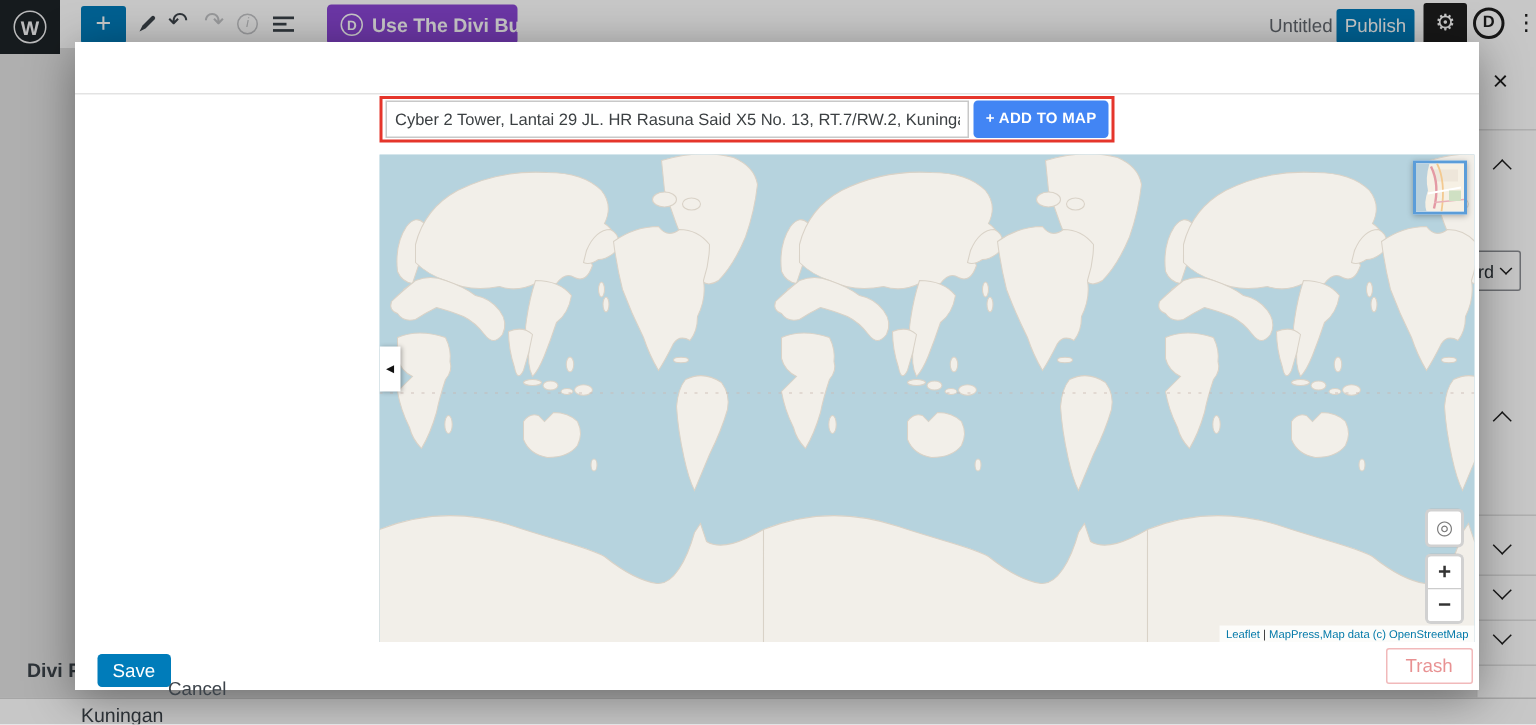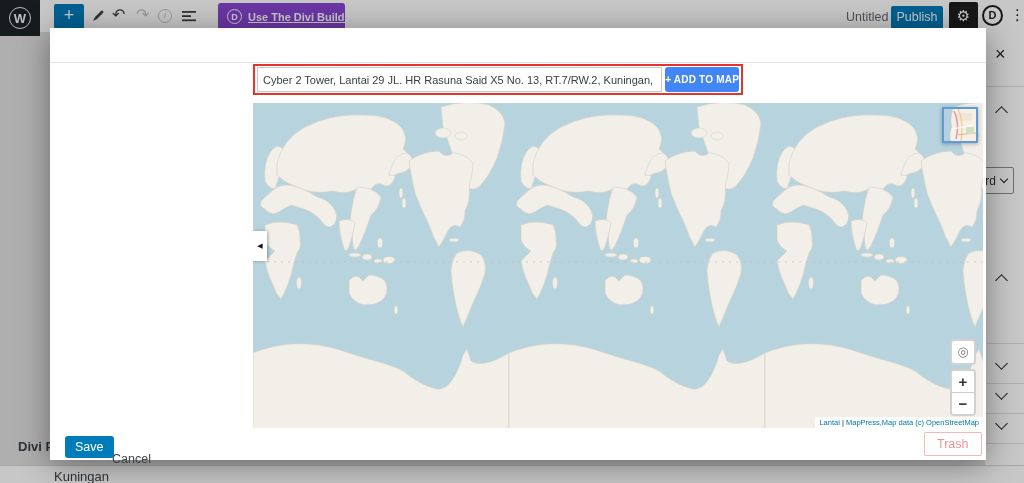--- a/index.html
+++ b/index.html
@@ -13,21 +13,21 @@
   .wp-logo-btn { left:0; top:0; width:40px; height:36px; background:#1d2327; display:flex; align-items:center; justify-content:center; }
   .wp-circle { width:22px; height:22px; border:1.5px solid #f0f0f1; border-radius:50%; color:#f0f0f1; font-size:13px; font-weight:bold; display:flex; align-items:center; justify-content:center; }
   .inserter-btn { left:54px; top:4px; width:30px; height:25px; background:#007cba; border-radius:2px; color:#fff; font-size:18px; line-height:23px; text-align:center; }
   .tool { color:#3c434a; font-size:16px; line-height:16px; }
   .tool.disabled { color:#c3c4c7; }
   .undo-b { left:112px; top:7px; }
   .redo-b { left:136px; top:7px; }
   .info-b { left:158px; top:9px; width:14px; height:14px; border:1.5px solid #c3c4c7; border-radius:50%; color:#c3c4c7; font-size:9px; text-align:center; line-height:11px; font-style:italic; }
   .divi-btn { left:218px; top:3px; width:127px; height:27px; background:#8a46d4; border-radius:3px; display:flex; align-items:center; gap:6px; padding:0 9px; }
   .divi-circ { width:15px; height:15px; border:1.5px solid #fff; border-radius:50%; color:#fff; font-size:9px; font-weight:bold; display:flex; align-items:center; justify-content:center; flex:none; }
-  .divi-label { color:#fff; font-size:11px; font-weight:bold; white-space:nowrap;text-decoration:underline; }
+  .divi-label { color:#fff; font-size:13px; font-weight:bold; white-space:nowrap; }
   .preview-btn { left:846px; top:10px; color:#646970; font-size:12.5px; }
   .publish-btn { left:891px; top:6px; width:52px; height:23px; background:#007cba; border-radius:2px; color:#fff; font-size:12.5px; text-align:center; line-height:22px; }
   .gear-btn { left:949px; top:2px; width:29px; height:29px; background:#1e1e1e; border-radius:2px; color:#fff; font-size:15px; text-align:center; line-height:28px; }
   .dcirc-btn { left:982px; top:5px; width:21px; height:21px; border:2px solid #1e1e1e; border-radius:50%; color:#1e1e1e; font-size:11px; font-weight:bold; text-align:center; line-height:17px; }
   .kebab-btn { left:1010px; top:6px; color:#1e1e1e; font-size:15px; }
 
   .sidebar { left:984px; top:32px; width:40px; height:434px; background:#fff; border-left:1px solid #dddddd; }
   .sb-div { left:984px; width:40px; height:0; border-top:1px solid #e0e0e0; }
   .chev { width:9px; height:9px; border-right:1.8px solid #1e1e1e; border-bottom:1.8px solid #1e1e1e; }
   .chev.down { transform:rotate(45deg); }
@@ -44,21 +44,21 @@
   .overlay { left:0; top:0; width:1024px; height:483px; background:rgba(0,0,0,0.22); z-index:10; }
 
   
   .modal { left:50px; top:28px; width:936px; height:432px; background:#fff; box-shadow:0 5px 30px rgba(0,0,0,0.4); z-index:20; }
   .annot { border:2px solid #e5352b; }
   .title-box { left:7px; top:4px; padding:3px 9px; }
   .modal-title { color:#8a8f94; font-size:15px; }
   .modal-hdiv { left:0; top:34px; width:936px; height:0; border-top:1px solid #e3e3e3; }
   .addr-box { left:203px; top:36px; width:490px; height:31px; display:flex; align-items:center; gap:3px; padding:2px; }
   .addr-input { flex:1; height:25px; border:1px solid #c8c8c8; font-family:"Liberation Sans","DejaVu Sans",sans-serif; font-size:11px; color:#3c4043; padding:0 5px; border-radius:0; outline:none; min-width:0; }
-  .add-map-btn { height:25px; background:#4285f4; color:#fff; font-size:10px; font-weight:bold; border:none; border-radius:3px; padding:0 0; white-space:nowrap; letter-spacing:0.2px; }
+  .add-map-btn { height:25px; background:#4285f4; color:#fff; font-size:10px; font-weight:bold; border:none; border-radius:3px; padding:0 8px; white-space:nowrap; letter-spacing:0.2px; }
 
   .map { left:203px; top:75px; width:730px; height:325px; background:#b6d3de; overflow:hidden; cursor:grab; }
   .collapse-tab { left:0; top:128px; width:14px; height:30px; background:#fff; box-shadow:1px 0 3px rgba(0,0,0,0.3); display:flex; align-items:center; justify-content:center; font-size:7px; color:#111; }
   .minimap { right:5px; top:4px; width:36px; height:36px; background:#fff; border:2px solid #5b9dd9; box-shadow:0 1px 4px rgba(0,0,0,0.3); }
   .locate-btn { right:7px; top:236px; width:26px; height:26px; background:#fff; border:2px solid rgba(0,0,0,0.18); border-radius:4px; color:#777; font-size:13px; text-align:center; line-height:22px; }
   .zoomctl { right:7px; top:266px; width:26px; height:47px; background:#fff; border:2px solid rgba(0,0,0,0.18); border-radius:4px; overflow:hidden; }
   .zoomctl .zb { width:100%; height:22px; background:#fff; color:#333; font-size:15px; font-weight:bold; text-align:center; line-height:21px; }
   .zoomctl .zb:first-child { border-bottom:1px solid #ccc; }
   .map-attr { right:0; bottom:0; background:rgba(255,255,255,0.78); font-size:7.5px; padding:1px 4px; color:#333; white-space:nowrap; }
   .map-attr .lnk { color:#0078a8; }
@@ -206,21 +206,21 @@
       </div>
 
       <div class="abs locate-btn"><span>◎</span></div>
 
       <div class="abs zoomctl">
         <div class="zb">+</div>
         <div class="zb">−</div>
       </div>
 
       <div class="abs map-attr">
-        <span class="lnk">Lantai</span>
+        <span class="lnk">Leaflet</span>
         <span>|</span>
         <span class="lnk">MapPress,Map data (c) OpenStreetMap</span>
       </div>
     </div>
 
     <button class="abs save-btn">Save</button>
     <div class="abs cancel-btn">Cancel</div>
     <button class="abs trash-btn" disabled="">Trash</button>
   </div>
 

